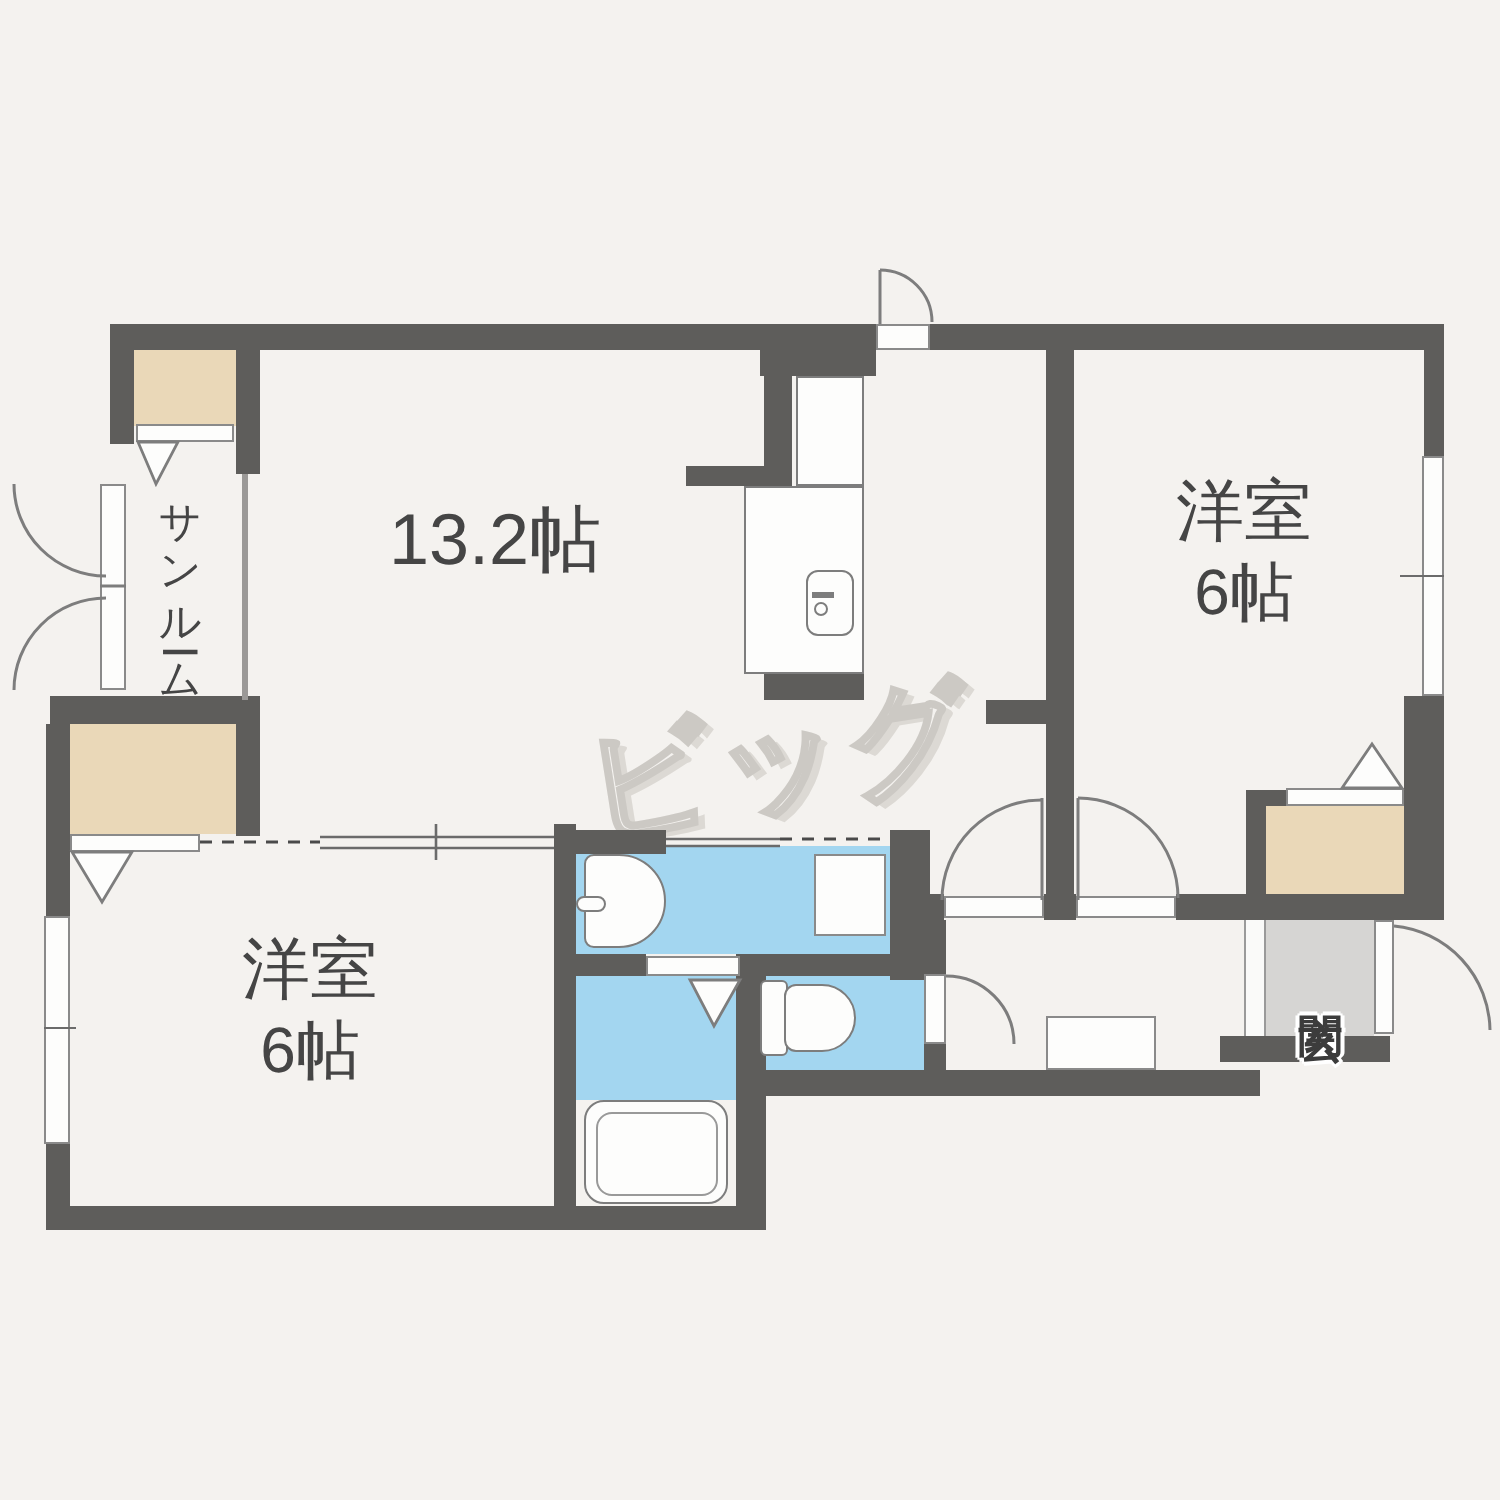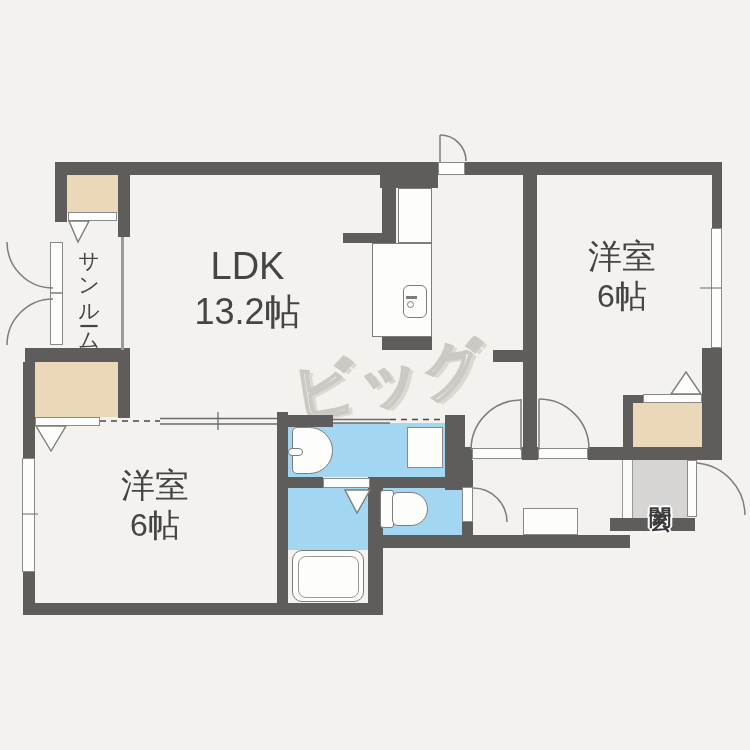--- a/index.html
+++ b/index.html
@@ -139,21 +139,20 @@
     </g>
     <g fill="#fdfdfc" stroke="#7d7d7d" stroke-width="1.4">
       <polygon points="69,221 89,221 78,242"></polygon>
       <polygon points="36,426 66,426 51,451"></polygon>
       <polygon points="345,490 370,490 357,513"></polygon>
       <polygon points="671,394 701,394 686,372"></polygon>
     </g>
   </svg>
 
   <div class="label" style="left:140px;top:246px;width:215px;font-size:38px;">
-    <div>LDK</div>
     <div style="font-size:36px;margin-top:4px;">13.2帖</div>
   </div>
   <div class="label" style="left:537px;top:238px;width:170px;font-size:34px;">
     <div>洋室</div>
     <div style="font-size:32px;margin-top:4px;">6帖</div>
   </div>
   <div class="label" style="left:70px;top:467px;width:170px;font-size:34px;">
     <div>洋室</div>
     <div style="font-size:32px;margin-top:4px;">6帖</div>
   </div>

